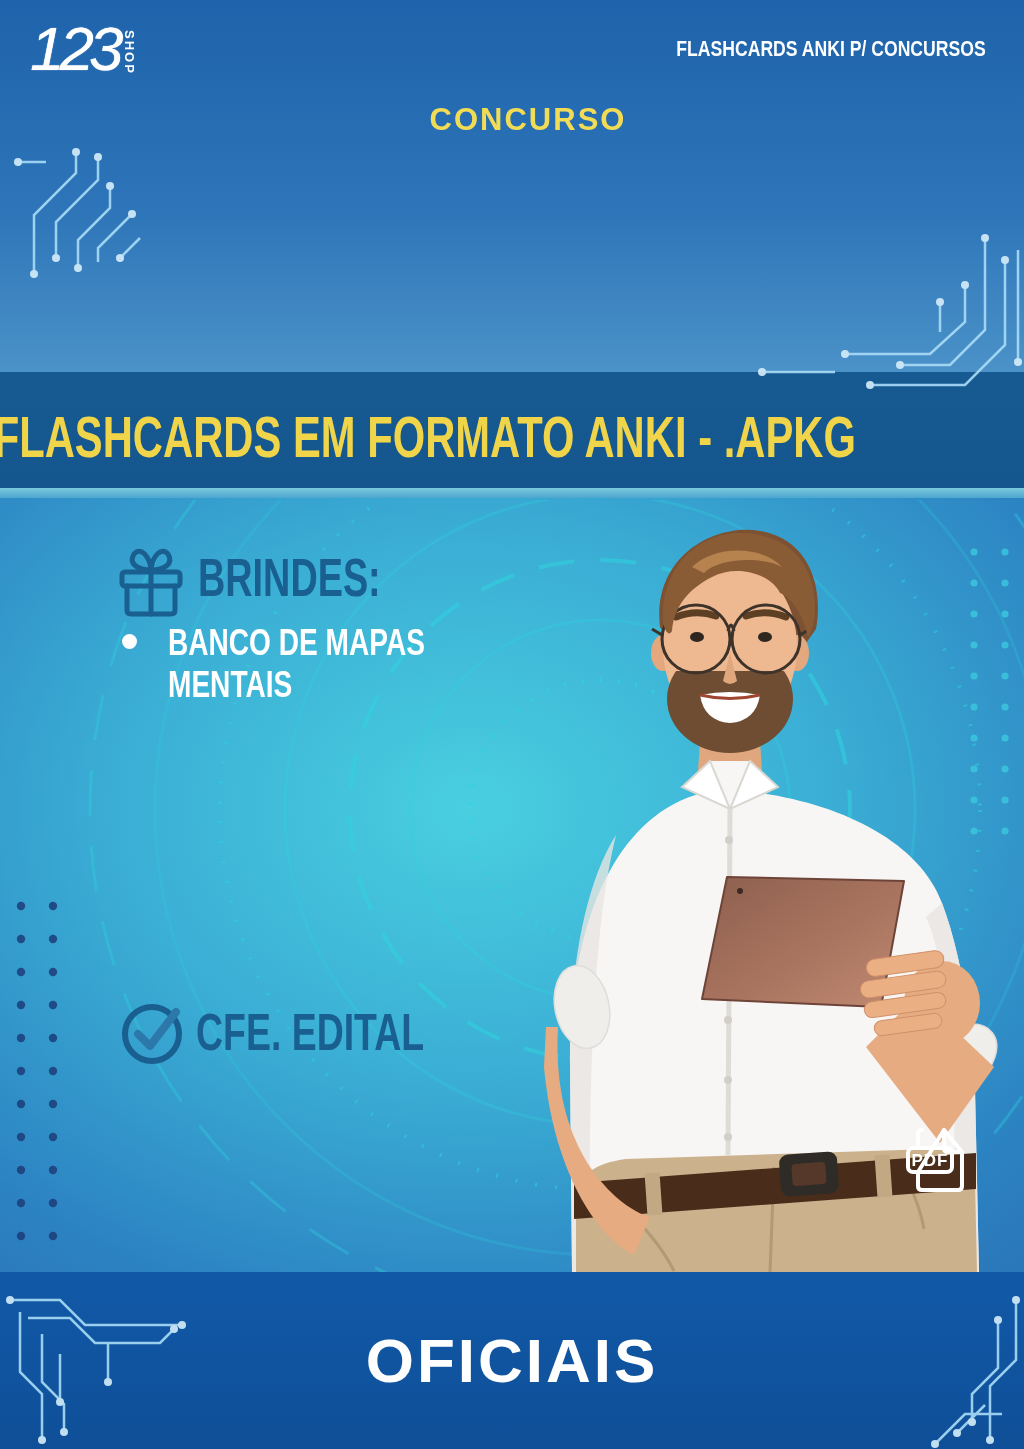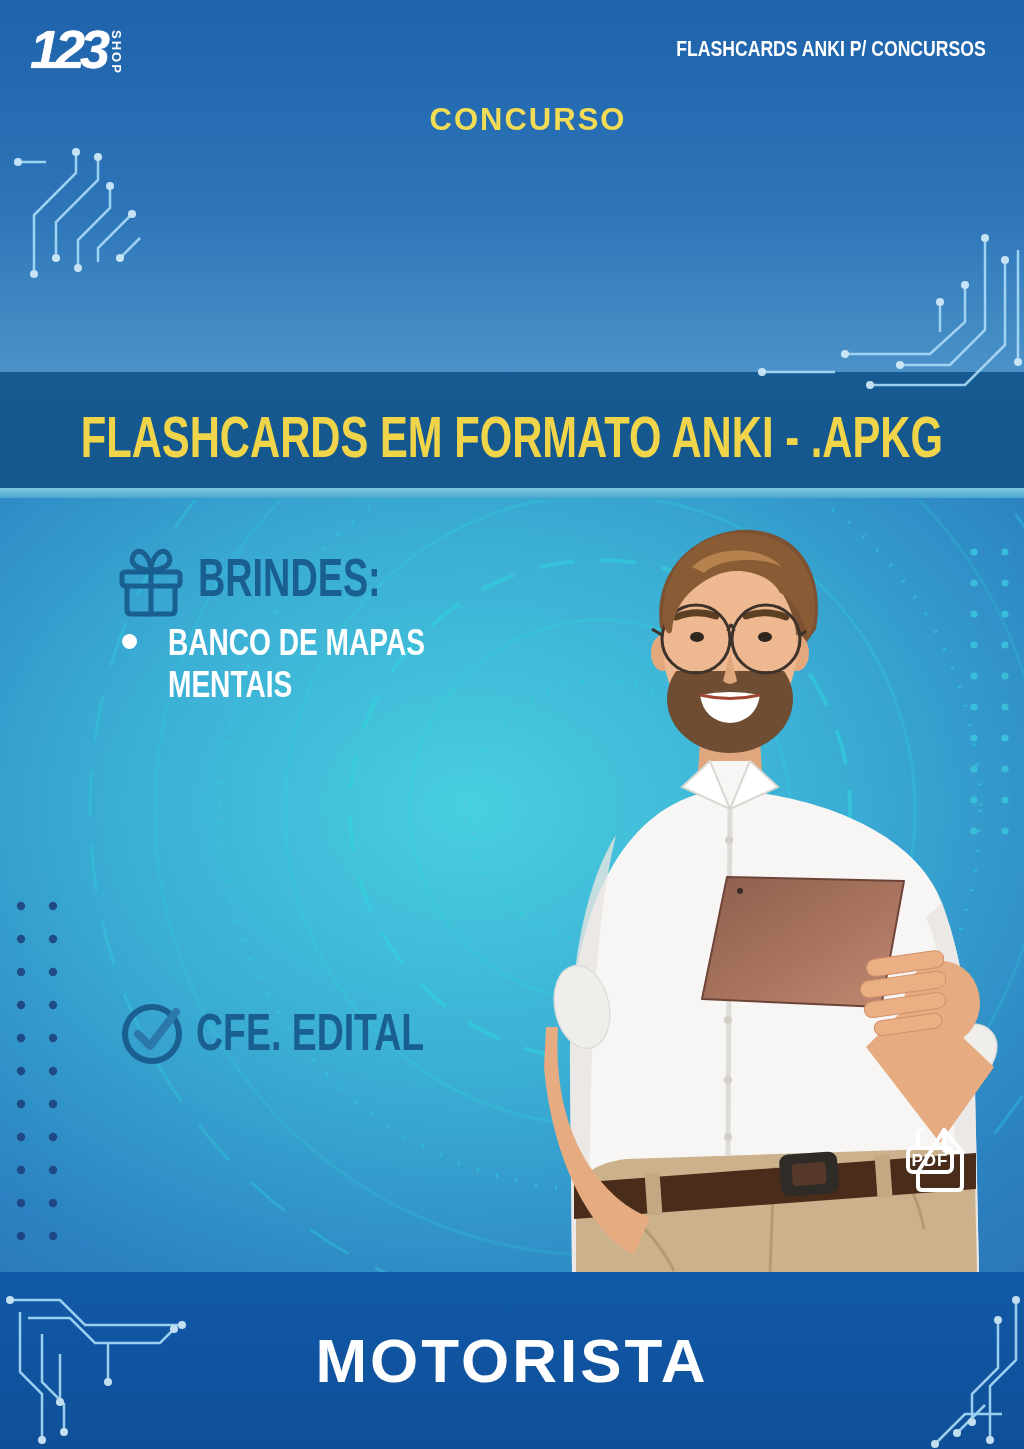--- a/index.html
+++ b/index.html
@@ -13,26 +13,26 @@
   .title-banner{position:absolute;left:0;top:372px;width:1024px;height:116px;
     background:linear-gradient(180deg,#175a92 0%,#14568d 100%);}
   .banner-edge{position:absolute;left:0;top:488px;width:1024px;height:10px;
     background:linear-gradient(180deg,#7bcade 0%,#4da6cf 100%);}
   .bg-main{position:absolute;left:0;top:498px;width:1024px;height:774px;
     background:radial-gradient(ellipse 900px 680px at 46% 40%,#49cfe0 0%,#3aacd4 42%,#2c83c2 76%,#2a70b4 100%);}
   .bottom-banner{position:absolute;left:0;top:1272px;width:1024px;height:177px;
     background:linear-gradient(180deg,#1159a7 0%,#0f4f98 100%);}
   svg.layer{position:absolute;pointer-events:none;}
   .logo{position:absolute;left:30px;top:24px;color:#fff;display:flex;align-items:flex-start;}
-  .logo-num{font-style:italic;font-weight:700;font-size:54px;line-height:50px;letter-spacing:-5px;text-shadow:0 0 1px #fff;}
+  .logo-num{font-style:italic;font-weight:400;font-size:62px;line-height:50px;letter-spacing:-5px;text-shadow:0 0 1px #fff;}
   .logo-word{writing-mode:vertical-rl;text-orientation:sideways;font-weight:700;font-size:13px;letter-spacing:2px;margin:6px 0 0 4px;}
   .tagline{position:absolute;right:38px;top:36px;font-weight:700;font-size:22px;color:#fff;transform:scaleX(.8);transform-origin:right center;white-space:nowrap;}
   .kicker{position:absolute;left:16px;top:102px;width:1024px;text-align:center;font-weight:800;font-size:31px;letter-spacing:2px;color:#f2dc55;}
   .main-title{position:absolute;left:0;top:138px;width:1024px;text-align:center;font-weight:700;font-size:76px;line-height:80px;color:#fff;letter-spacing:1px;}
-  .banner-text{position:absolute;left:0;top:372px;width:1024px;height:128px;display:flex;align-items:center;justify-content:center;}
+  .banner-text{position:absolute;left:0;top:372px;width:1024px;height:128px;display:flex;align-items:center;justify-content:flex-end;}
   .banner-text span{font-weight:700;font-size:58px;color:#f0d44a;transform:scaleX(.72);white-space:nowrap;}
   .brindes-label{position:absolute;left:198px;top:546px;color:#195f90;font-weight:700;font-size:54px;transform:scaleX(.7);transform-origin:left center;white-space:nowrap;}
   .bullets{position:absolute;left:118px;top:618px;margin:4px;padding:0;list-style:none;}
   .bullets li{position:relative;padding-left:46px;margin-bottom:26px;}
   .bullet-dot{position:absolute;left:0;top:12px;width:15px;height:15px;border-radius:50%;background:#fff;}
   .bullet-line{display:block;font-weight:700;font-size:36px;line-height:42px;color:#fff;transform:scaleX(.78);transform-origin:left center;white-space:nowrap;}
   .edital-label{position:absolute;left:196px;top:1002px;color:#195f90;font-weight:700;font-size:52px;transform:scaleX(.72);transform-origin:left center;white-space:nowrap;}
   .edital-par{position:absolute;left:118px;top:1076px;}
   .edital-par span{display:block;font-weight:700;font-size:37px;line-height:45px;color:#fff;transform:scaleX(.76);transform-origin:left center;white-space:nowrap;}
   .role{position:absolute;left:0;top:1272px;width:1024px;height:177px;display:flex;align-items:center;justify-content:center;
@@ -295,15 +295,15 @@
   </svg>
   <div class="edital-label">CFE. EDITAL</div>
 
   <svg class="layer" style="left:900px;top:1118px;width:84px;height:84px" viewBox="0 0 84 84" fill="none" stroke="#ffffff" stroke-width="4" stroke-linecap="round" stroke-linejoin="round">
     <path d="M22,12 Q18,12 18,16 L18,30 M18,54 L18,68 Q18,72 22,72 L58,72 Q62,72 62,68 L62,34 L44,12 Z"></path>
     <path d="M44,12 L44,30 Q44,34 48,34 L62,34"></path>
     <rect x="8" y="30" width="44" height="24" rx="5"></rect>
     <text x="30" y="48" text-anchor="middle" fill="#ffffff" stroke="none" style="font:700 17px 'Liberation Sans',sans-serif;letter-spacing:1px">PDF</text>
   </svg>
 
-  <div class="role">MOTORISTA</div>
+  <div class="role">OFICIAIS</div>
 
 </div>
 
 </body></html>

